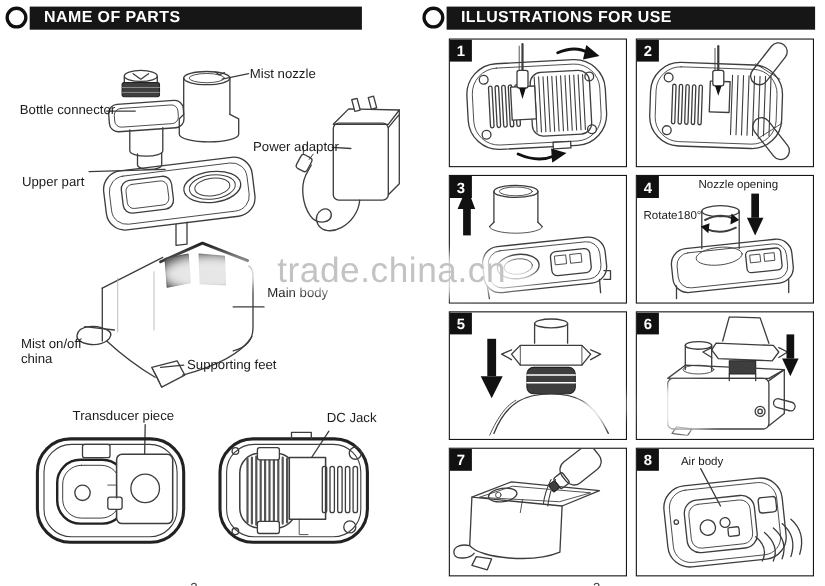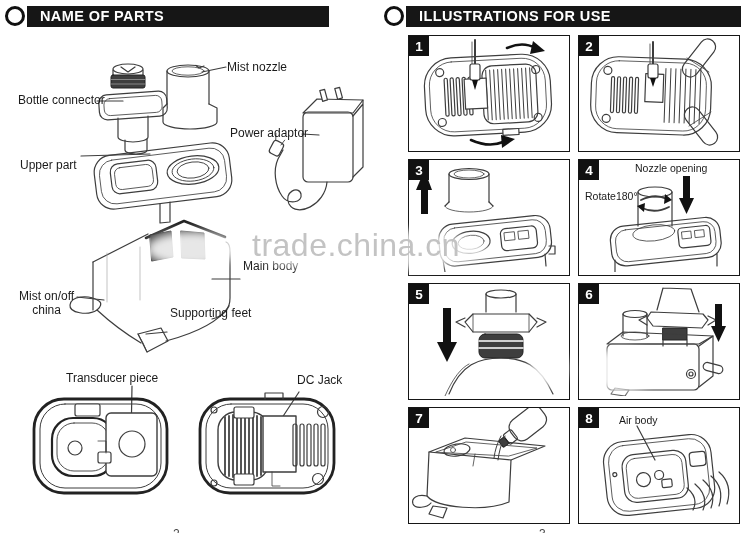--- a/index.html
+++ b/index.html
@@ -159,25 +159,25 @@
         <circle cx="214" cy="410" r="3"></circle>
         <circle cx="214" cy="483" r="3"></circle>
       </g>
     </svg>
 
     <div class="plabel" style="left:227px; top:61px;">Mist nozzle</div>
     <div class="plabel" style="left:18px;  top:94px;">Bottle connector</div>
     <div class="plabel" style="left:218px; top:127px;margin-left:12px;">Power adaptor</div>
     <div class="plabel" style="left:20px;  top:147px;margin-top:12px;">Upper part</div>
     <div class="plabel" style="left:243px; top:260px;text-align:right;">Main body</div>
-    <div class="plabel" style="left:19px;  top:290px;text-align:center;">
+    <div class="plabel" style="left:19px;  top:306px;">
       <div>Mist on/off</div>
       <div>china</div>
     </div>
-    <div class="plabel" style="left:170px; top:307px;">Supporting feet</div>
+    <div class="plabel" style="left:170px; top:325px;">Supporting feet</div>
     <div class="plabel" style="left:66px;  top:372px;">Transducer piece</div>
     <div class="plabel" style="left:297px; top:374px;">DC Jack</div>
   </div>
 
   <div class="half-header" id="hdr-right">
     <span class="hdr-circle"></span>
     <span class="hdr-bar">ILLUSTRATIONS FOR USE</span>
   </div>
 
   <div class="half-right">

